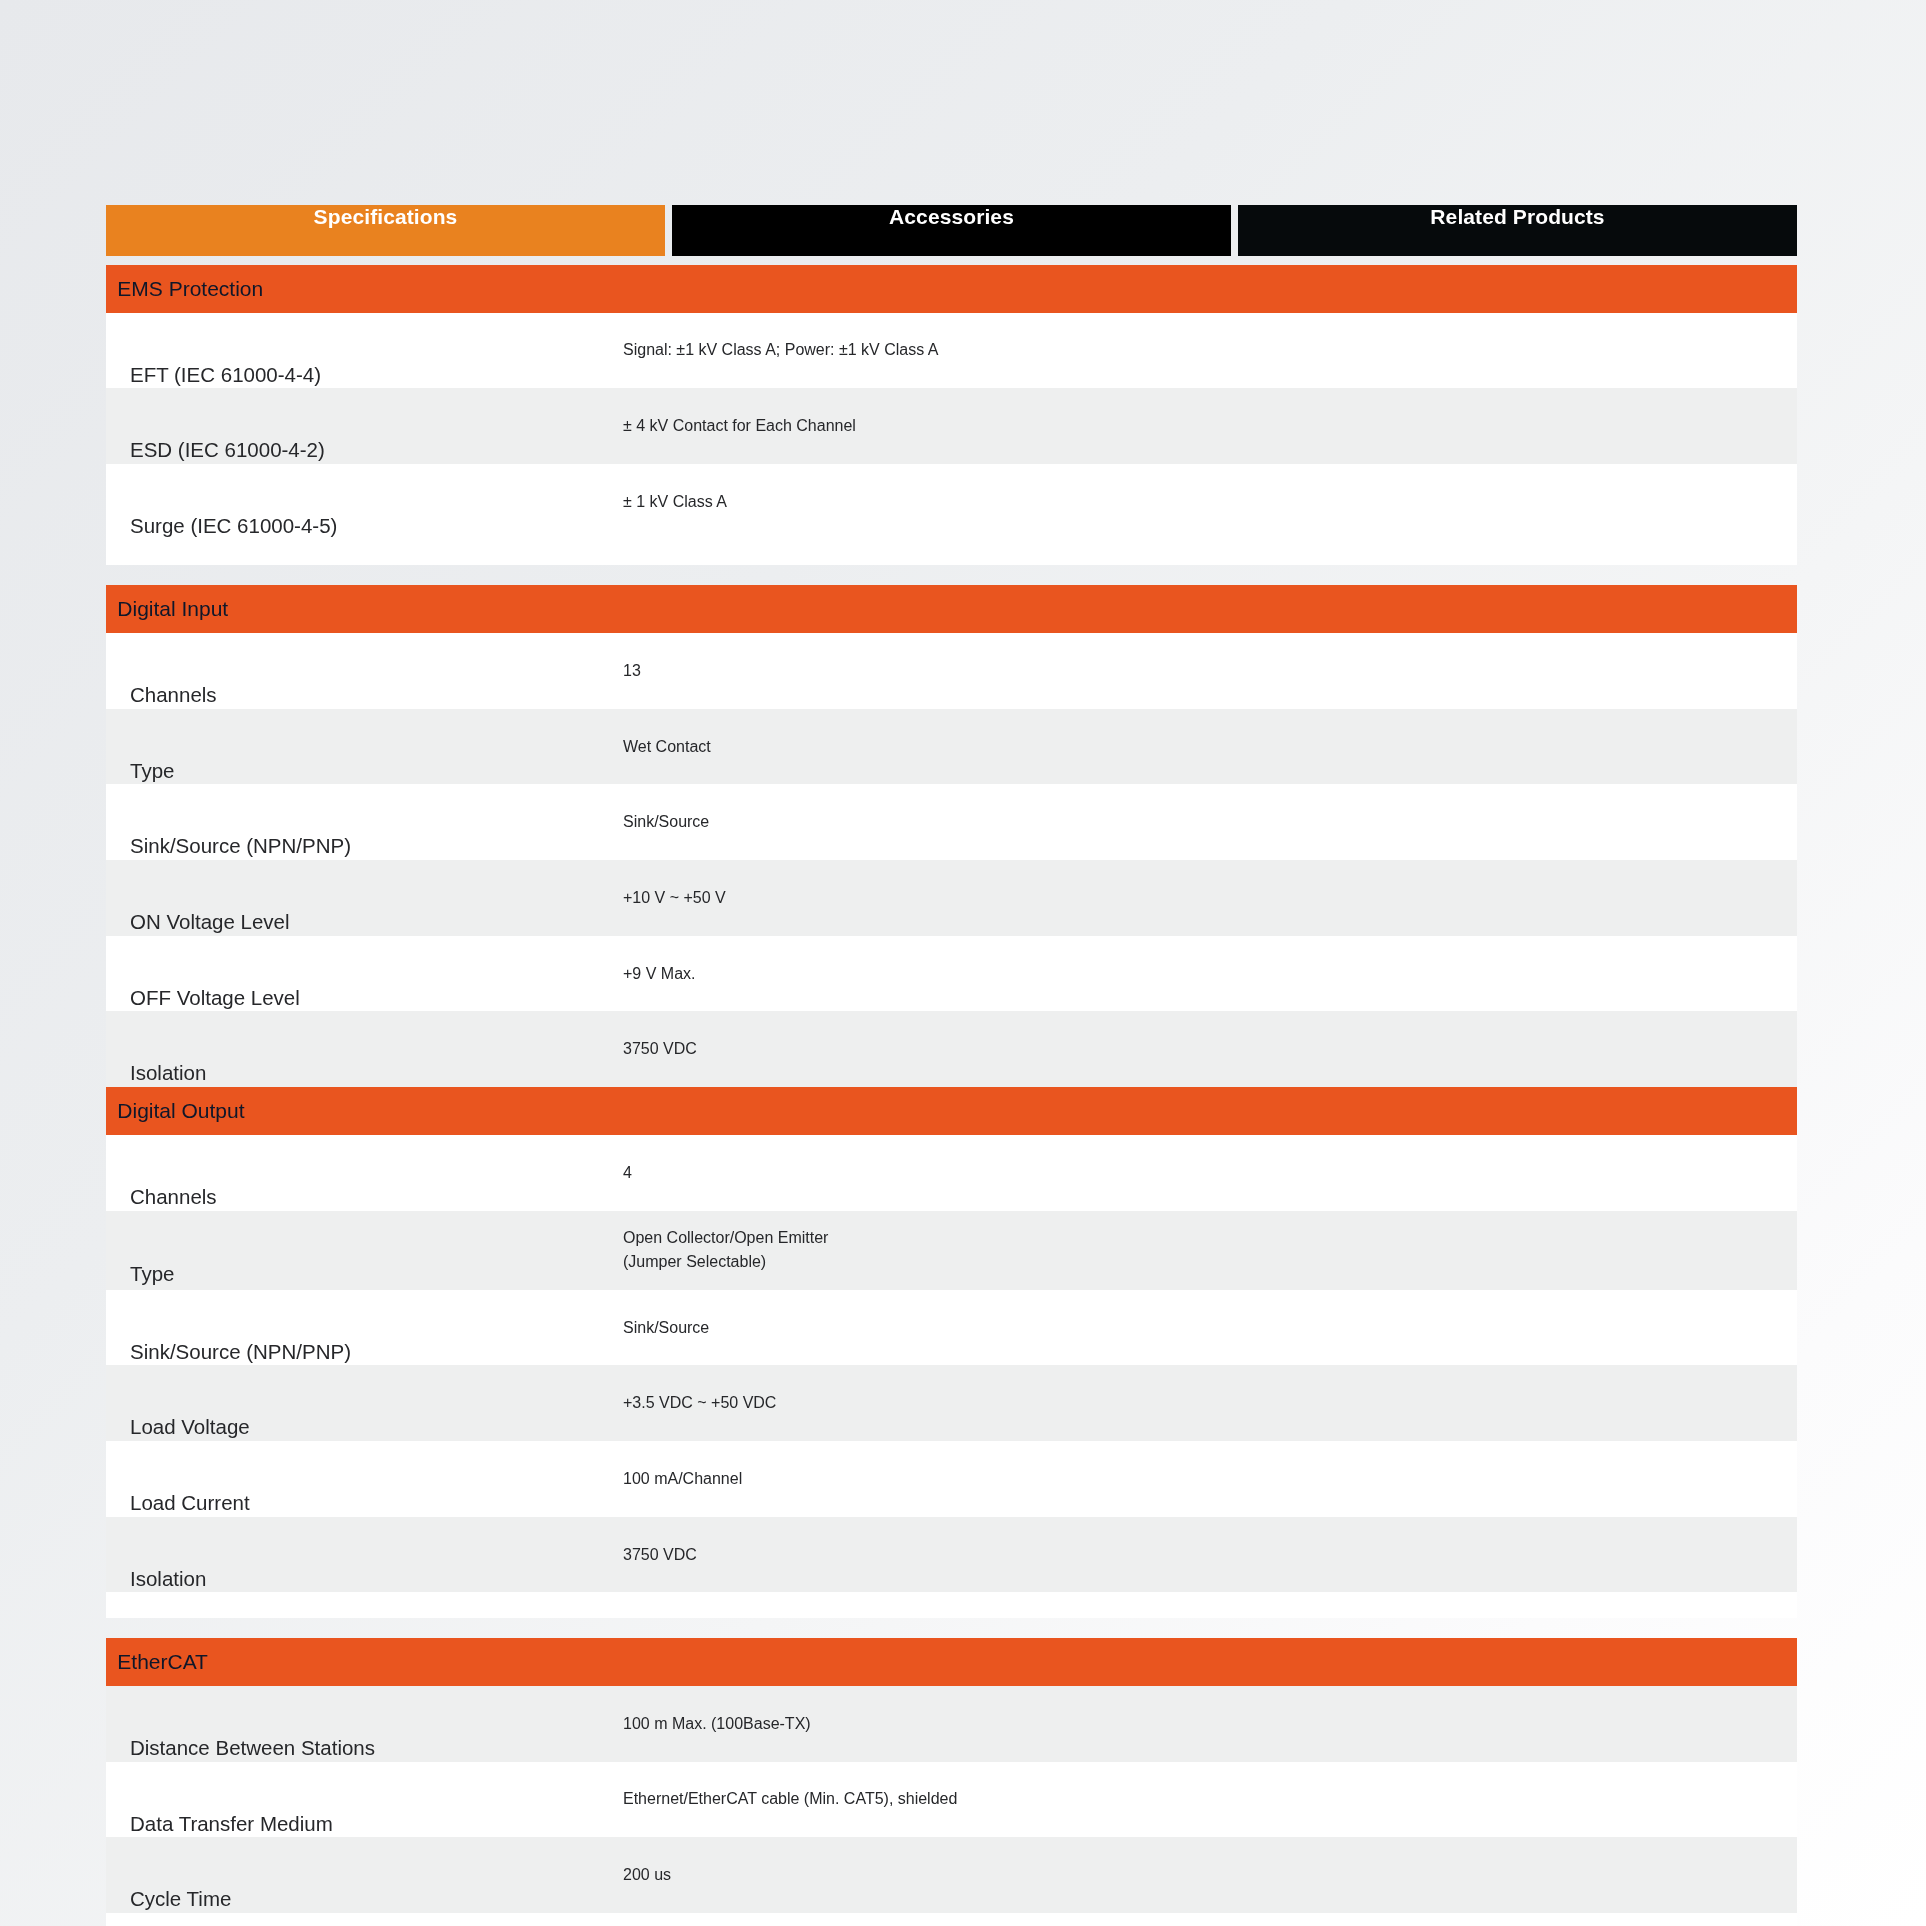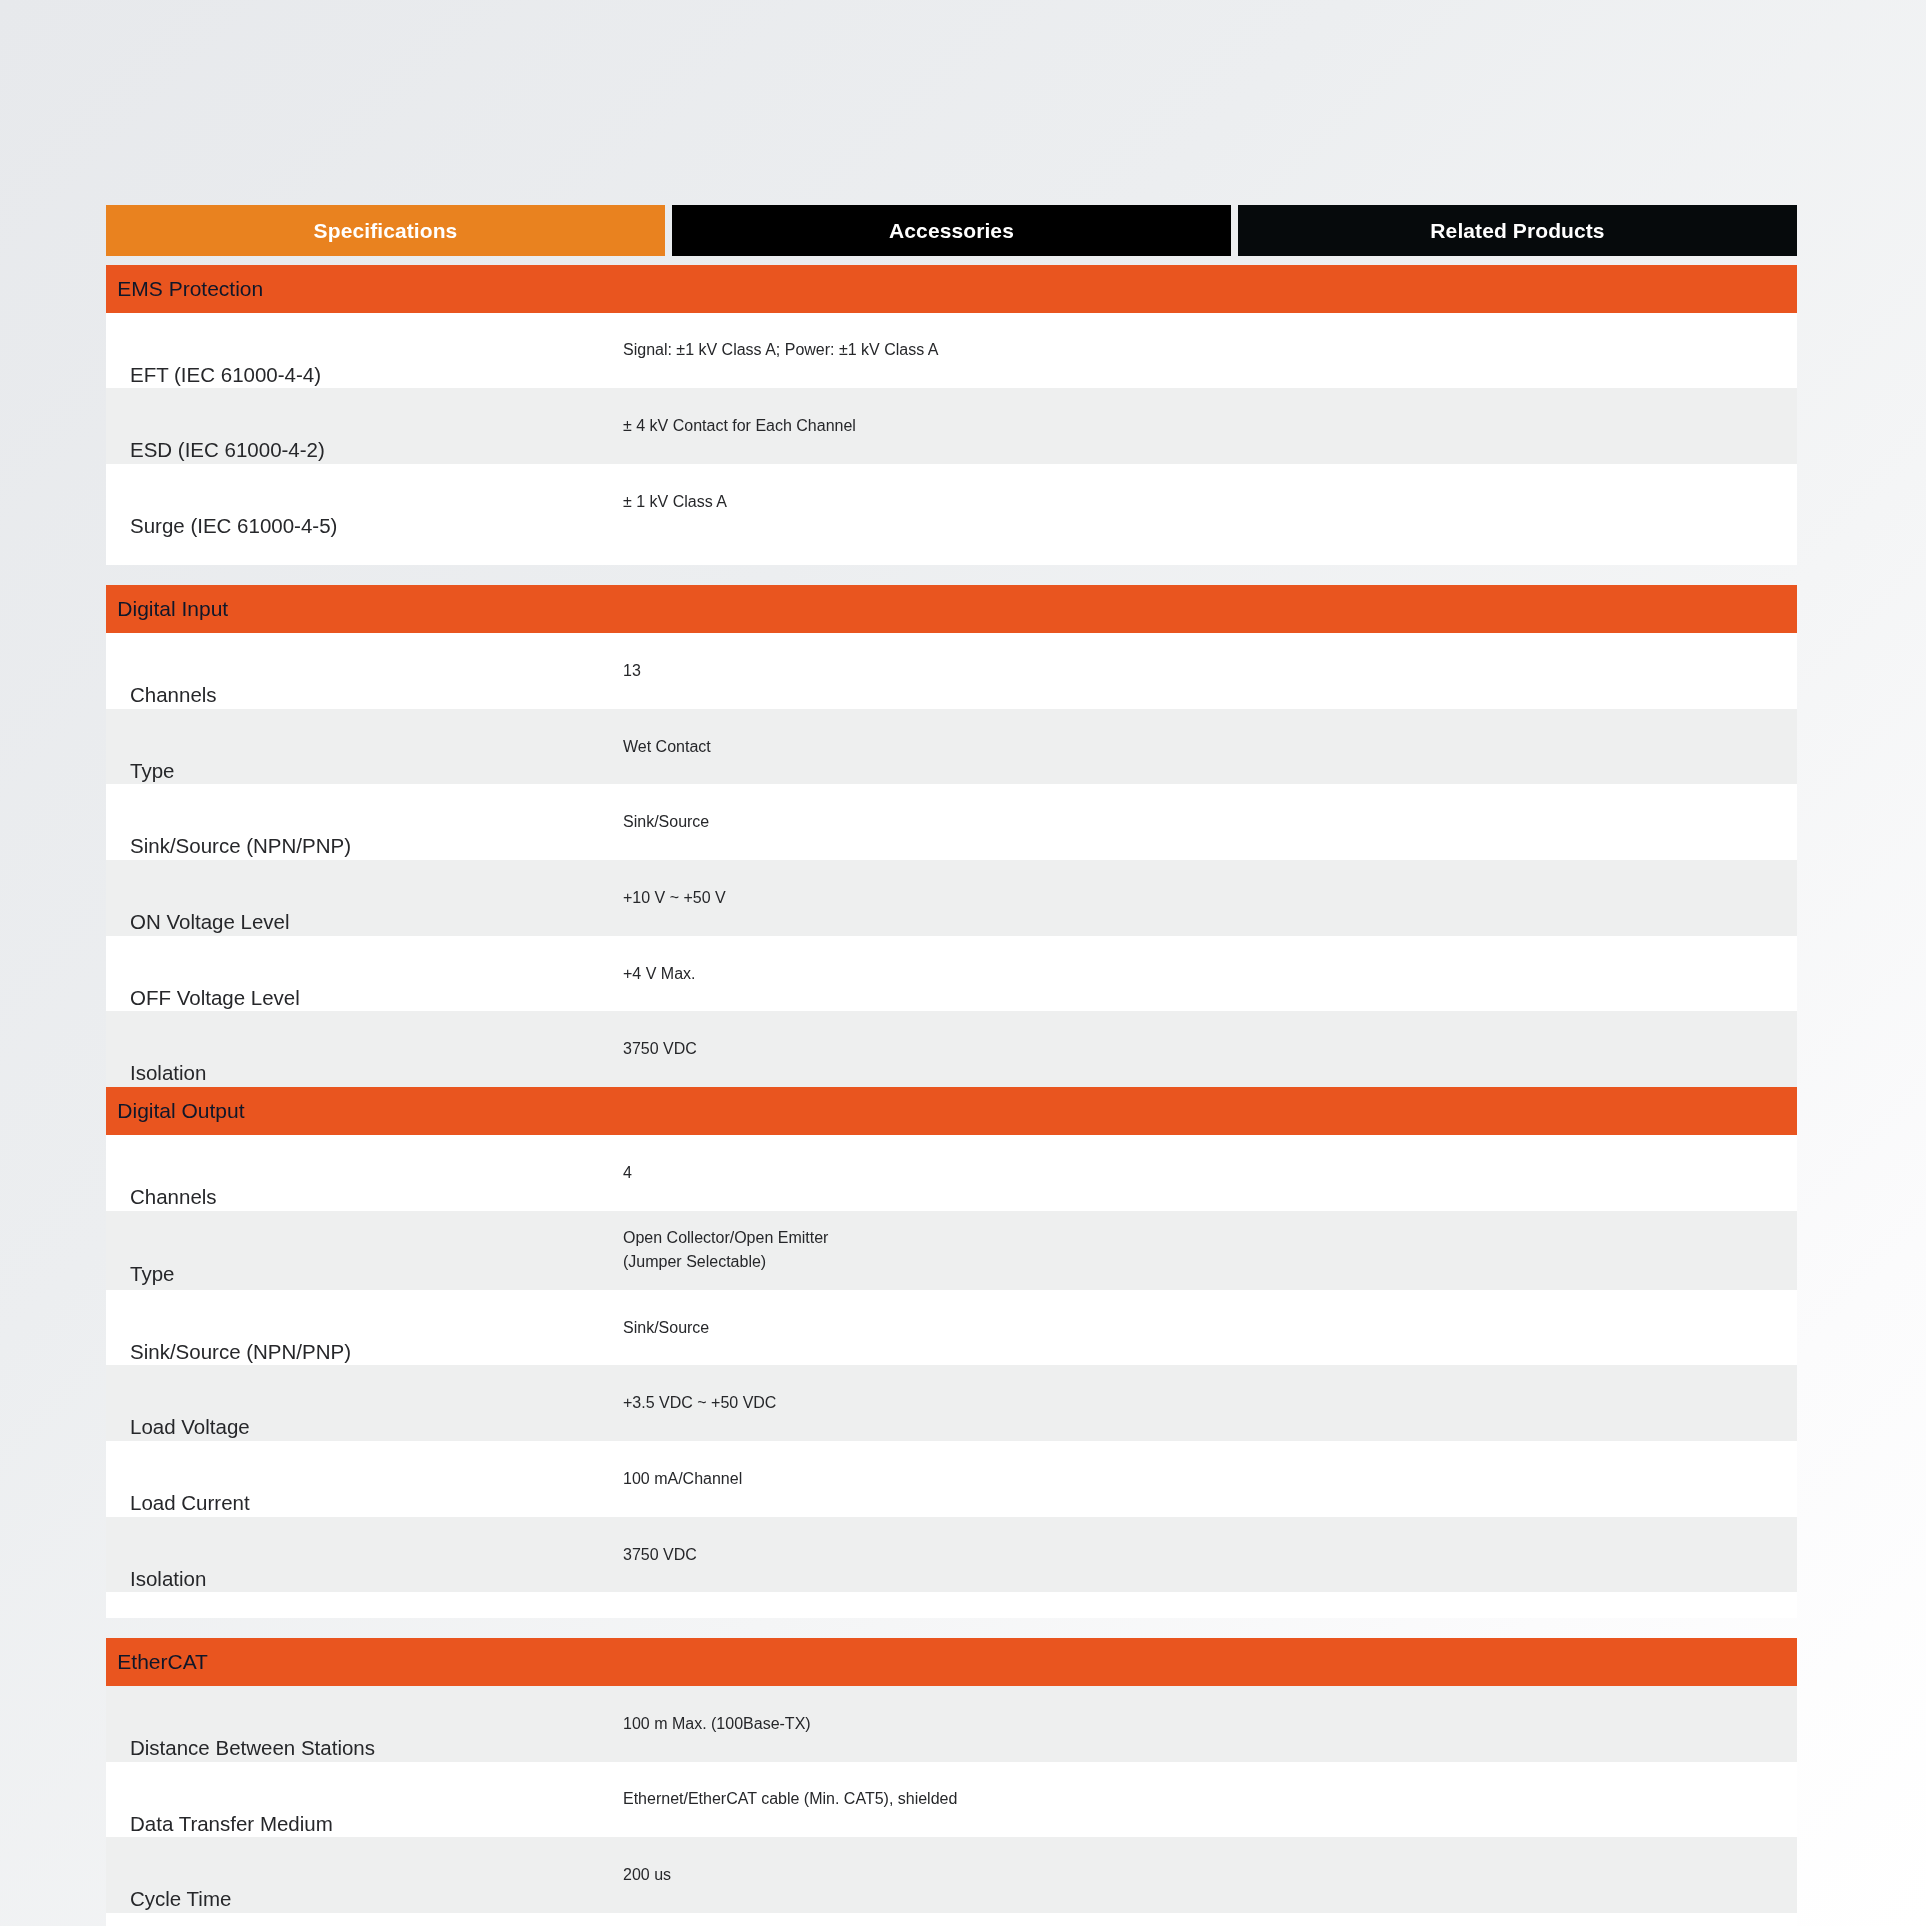--- a/index.html
+++ b/index.html
@@ -26,21 +26,20 @@
 
   
   .tabbar {
     display: flex;
     gap: 7px;
     width: 100%;
   }
   .tab {
     height: 51px;
     display: flex;
-    align-items: center;
     justify-content: center;
     font-size: 21px;
     font-weight: bold;
     letter-spacing: 0.1px;
     color: #ffffff;
     cursor: pointer;
     user-select: none;
   }
   .tab-specifications {
     width: 559px;
@@ -175,21 +174,21 @@
         <div class="row">
           <div class="cell-label">Sink/Source (NPN/PNP)</div>
           <div class="cell-value">Sink/Source</div>
         </div>
         <div class="row alt">
           <div class="cell-label">ON Voltage Level</div>
           <div class="cell-value">+10 V ~ +50 V</div>
         </div>
         <div class="row">
           <div class="cell-label">OFF Voltage Level</div>
-          <div class="cell-value">+4 V Max.</div>
+          <div class="cell-value">+9 V Max.</div>
         </div>
         <div class="row alt">
           <div class="cell-label">Isolation</div>
           <div class="cell-value">3750 VDC</div>
         </div>
       </div>
     </div>
 
     <div class="group-gap-s"></div>
 

